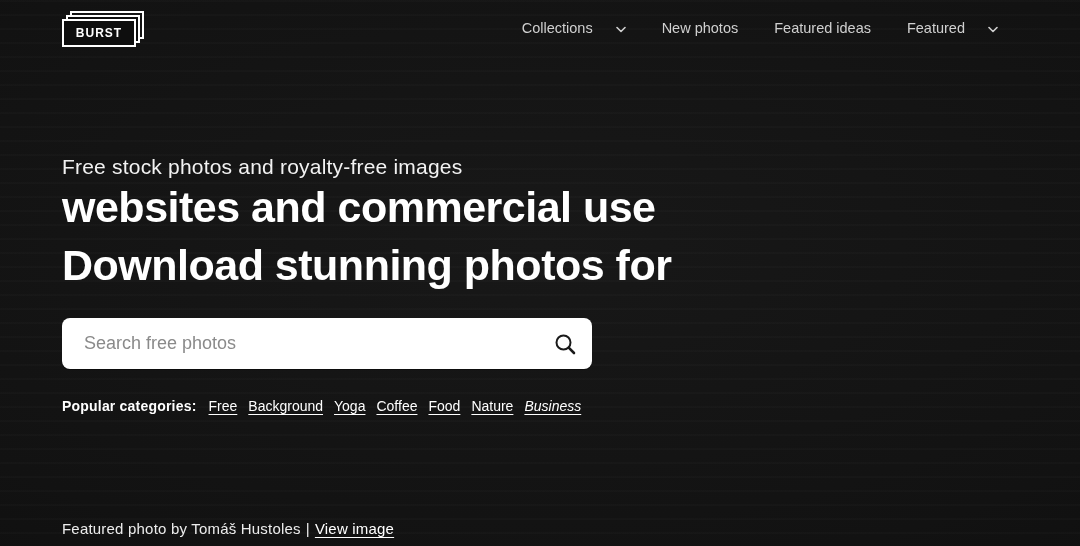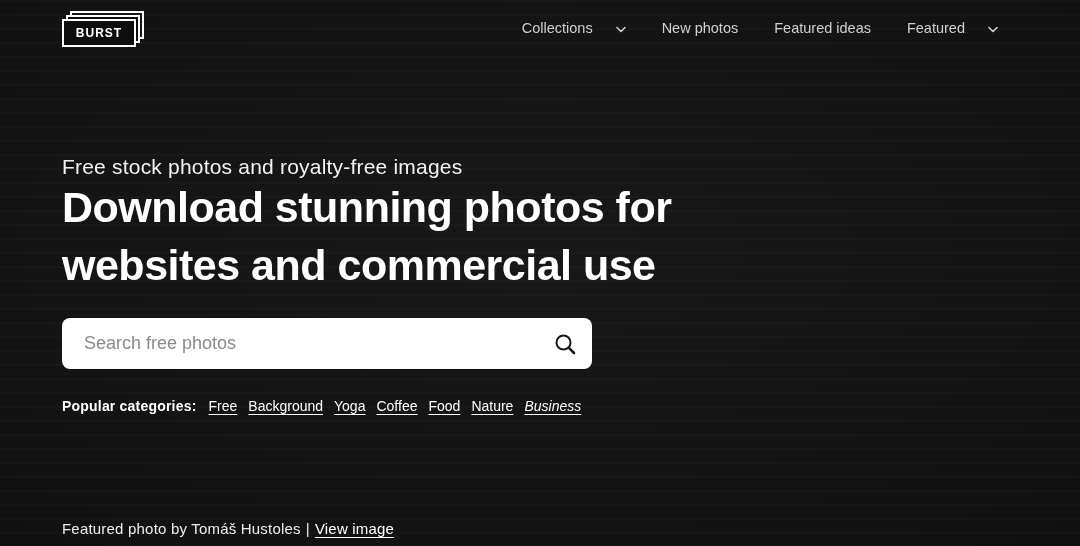--- a/index.html
+++ b/index.html
@@ -157,22 +157,22 @@
         <svg width="10" height="7" viewBox="0 0 10 7">
             <polyline points="1,1.5 5,5.5 9,1.5" fill="none" stroke="#d0d0d0" stroke-width="1.6" stroke-linecap="round" stroke-linejoin="round"></polyline>
           </svg>
       </span>
     </div>
   </nav>
 
   <div class="subtitle">Free stock photos and royalty-free images</div>
 
   <h1 class="title">
+    <span class="line">websites and commercial use</span>
     <span class="line">Download stunning photos for</span>
-    <span class="line">websites and commercial use</span>
   </h1>
 
   <form class="search-form">
     <input class="search-input" type="text" placeholder="Search free photos" style="">
     <button class="search-button" type="submit">
       <span style="display:inline-flex;">
         <svg width="24" height="24" viewBox="0 0 24 24">
           <circle cx="10.5" cy="10.5" r="7" fill="none" stroke="#1a1a1a" stroke-width="2"></circle>
           <line x1="15.7" y1="15.7" x2="21" y2="21" stroke="#1a1a1a" stroke-width="2.6" stroke-linecap="round"></line>
         </svg>

